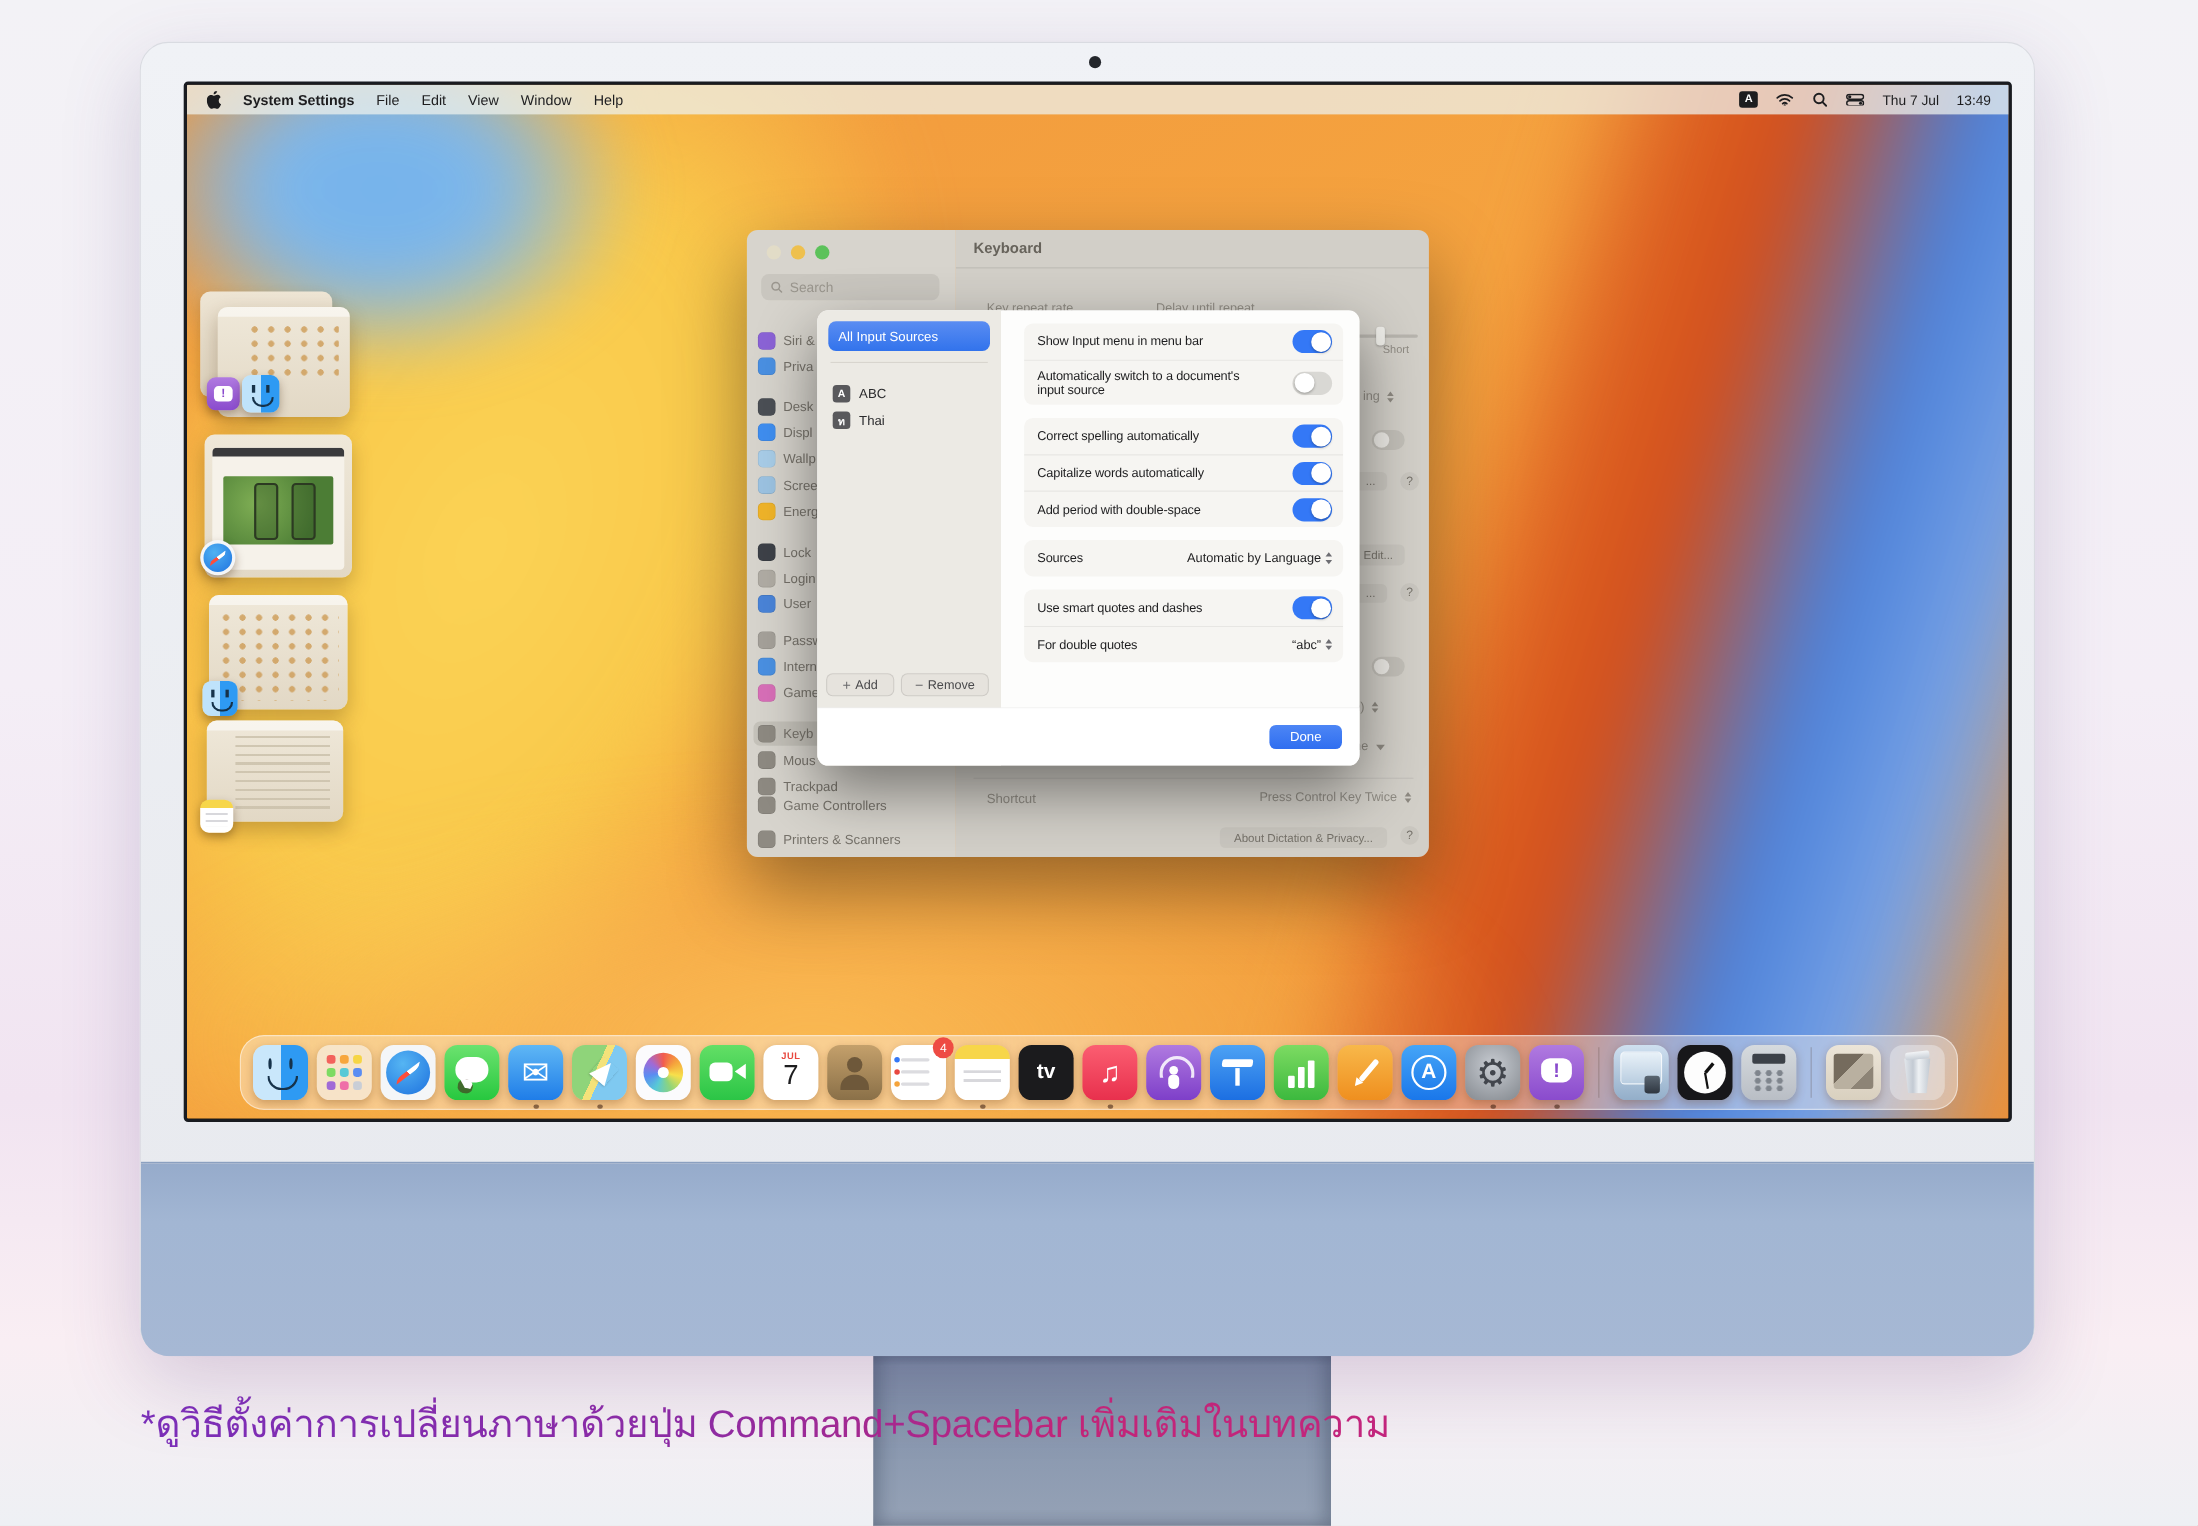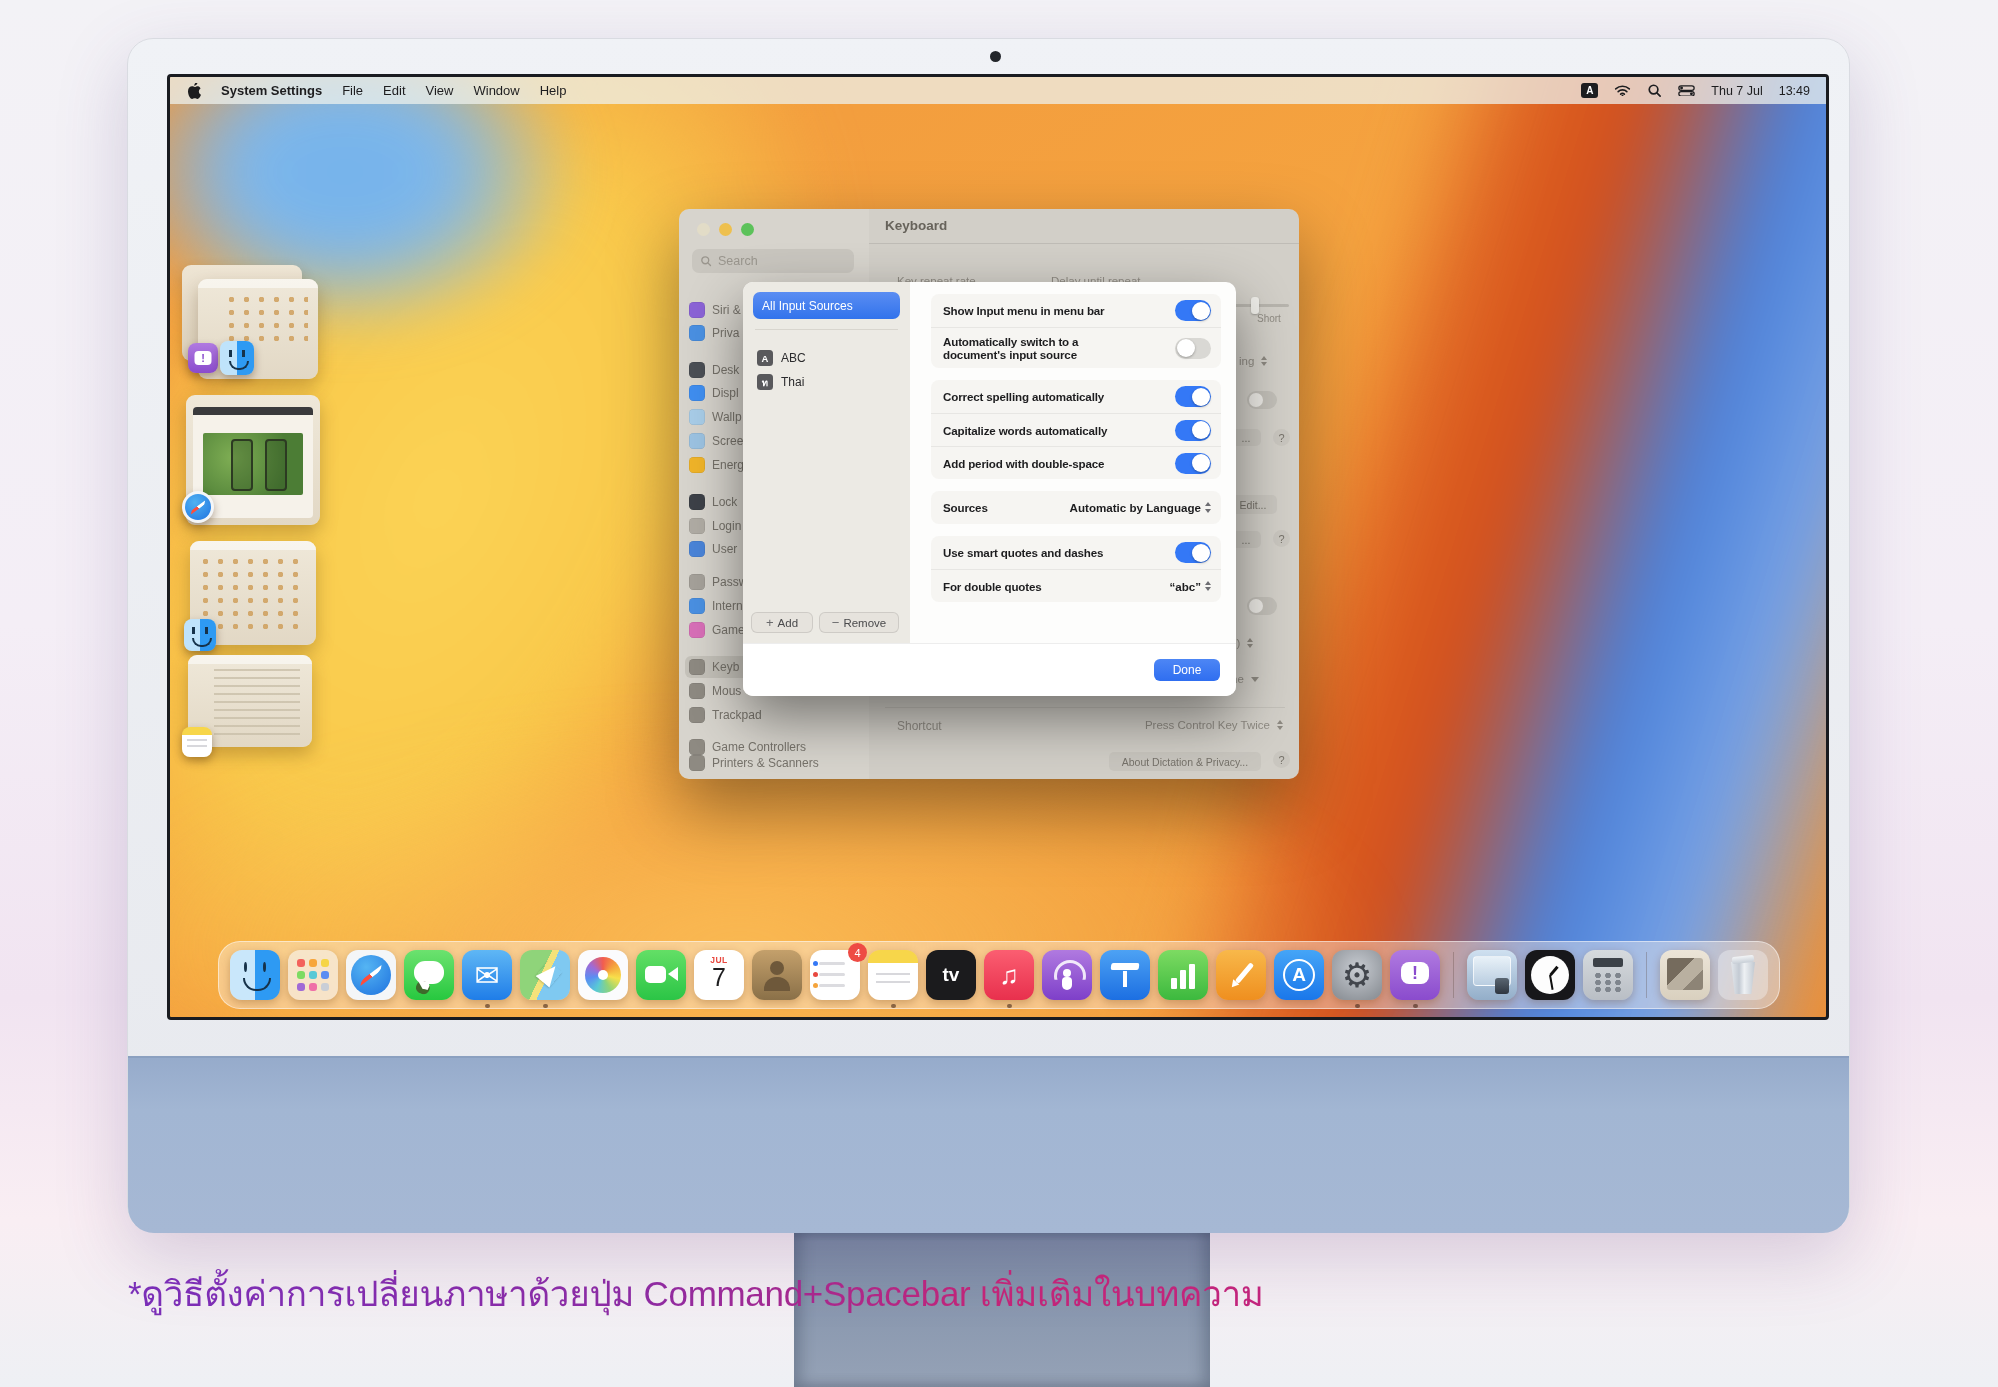--- a/index.html
+++ b/index.html
@@ -77,21 +77,21 @@
   .sheet{position:absolute;left:573px;top:205px;width:493px;height:414px;border-radius:10px;background:#fdfdfc;box-shadow:0 22px 55px rgba(0,0,0,.45);z-index:20;}
   .sheet-left{position:absolute;left:0;top:0;width:167px;height:100%;background:#eceae4;border-radius:10px 0 0 10px;}
   .src-pill{position:absolute;left:10px;top:10px;width:147px;height:27px;border-radius:7px;background:linear-gradient(180deg,#5a8df2,#3273ec);color:#fff;font-size:12px;display:flex;align-items:center;padding-left:9px;box-sizing:border-box;}
   .src-div{position:absolute;left:12px;top:47px;width:143px;height:1px;background:#d8d5ce;}
   .src-item{position:absolute;left:14px;display:flex;align-items:center;gap:8px;font-size:12px;color:#2b2b2d;}
   .src-badge{width:16px;height:16px;border-radius:3.5px;background:#59595c;color:#fff;font-size:9.5px;font-weight:700;display:flex;align-items:center;justify-content:center;}
   .sheet-btn{position:absolute;height:21px;border-radius:6px;background:#e6e3dd;border:1px solid rgba(0,0,0,.10);box-sizing:border-box;font-size:11.5px;color:#4a4a4c;display:flex;align-items:center;justify-content:center;gap:4px;}
   .sheet-footer{position:absolute;left:0;bottom:0;width:100%;height:52px;background:#fff;border-radius:0 0 10px 10px;border-top:1px solid rgba(0,0,0,.07);z-index:5;}
   .done-btn{position:absolute;right:16px;top:15px;width:66px;height:22px;border-radius:6px;background:linear-gradient(180deg,#4d86f5,#2f6ef0);color:#fff;font-size:12px;display:flex;align-items:center;justify-content:center;}
   .dlg-groups{position:absolute;left:188px;top:12px;width:290px;}
-  .grp{background:#f6f5f2;border-radius:8px;margin-bottom:12px;overflow:hidden;font-weight:bold;}
+  .grp{background:#f6f5f2;border-radius:8px;margin-bottom:12px;overflow:hidden;}
   .drow{display:flex;align-items:center;justify-content:space-between;padding:0 10px 0 12px;min-height:33px;box-sizing:border-box;}
   .drow + .drow{border-top:1px solid rgba(0,0,0,.06);}
   .drow .texts{padding:7px 6px 7px 0;}
   .drow .lbl{font-size:11.6px;color:#1d1d1f;letter-spacing:-.15px;}
   .drow .nowrap{white-space:nowrap;}
   .drow .sub{font-size:10px;color:#9a978f;margin-top:3px;}
   .drow .val{font-size:11.6px;color:#1d1d1f;display:flex;align-items:center;white-space:nowrap;}
   .drow .val .st .up{border-bottom-color:#6d6d72;} .drow .val .st .dn{border-top-color:#6d6d72;}
   .tg{position:relative;width:36px;height:21px;border-radius:11px;background:#d9d8d4;flex:0 0 auto;}
   .tg .knob{position:absolute;top:1.5px;left:1.5px;width:18px;height:18px;border-radius:50%;background:#fff;box-shadow:0 1px 2.5px rgba(0,0,0,.3);}
@@ -349,21 +349,21 @@
                 <span>Keyb</span>
               </div>
               <div class="sb-item" style="top: 471px;">
                 <span class="sb-ico" style="background: rgb(142, 138, 130);"></span>
                 <span>Mous</span>
               </div>
               <div class="sb-item" style="top: 495px;">
                 <span class="sb-ico" style="background: rgb(142, 138, 130);"></span>
                 <span>Trackpad</span>
               </div>
-              <div class="sb-item" style="top: 527px;">
+              <div class="sb-item" style="top: 512px;">
                 <span class="sb-ico" style="background: rgb(142, 138, 130);"></span>
                 <span>Game Controllers</span>
               </div>
               <div class="sb-item" style="top: 543px; text-align: right;">
                 <span class="sb-ico" style="background: rgb(142, 138, 130);"></span>
                 <span>Printers &amp; Scanners</span>
               </div>
             </div>
         </div>
         <div class="win-content">

